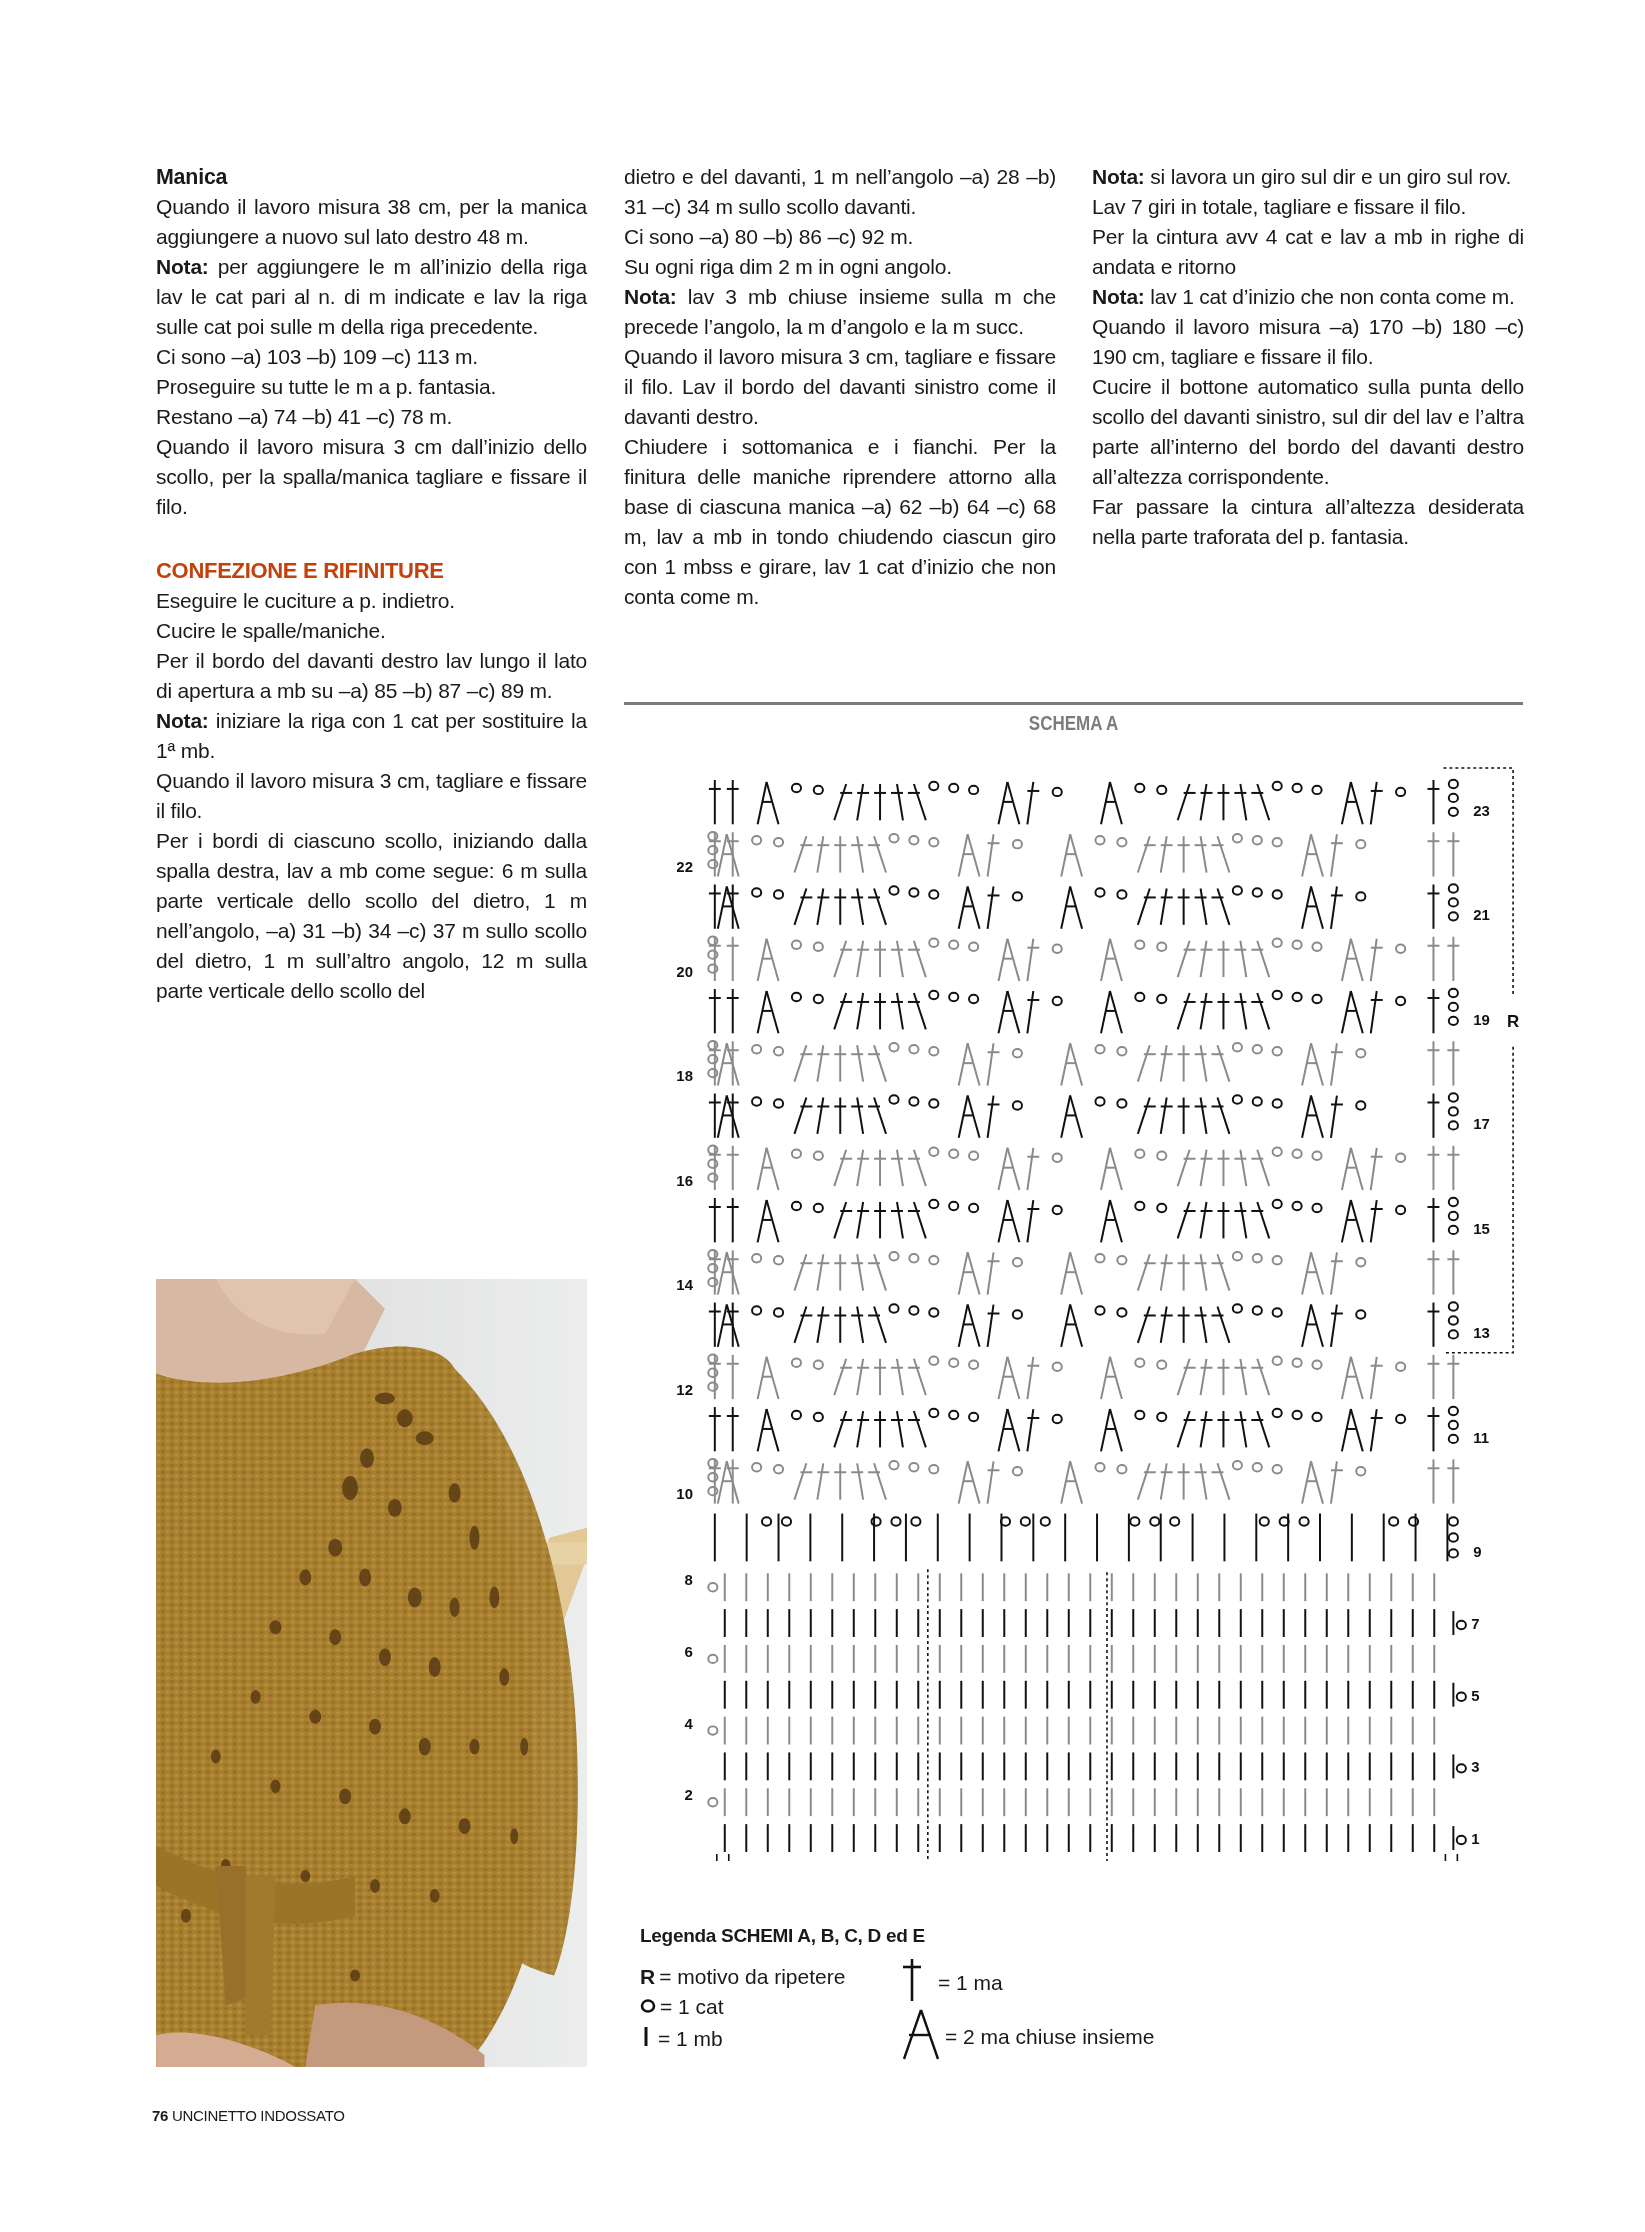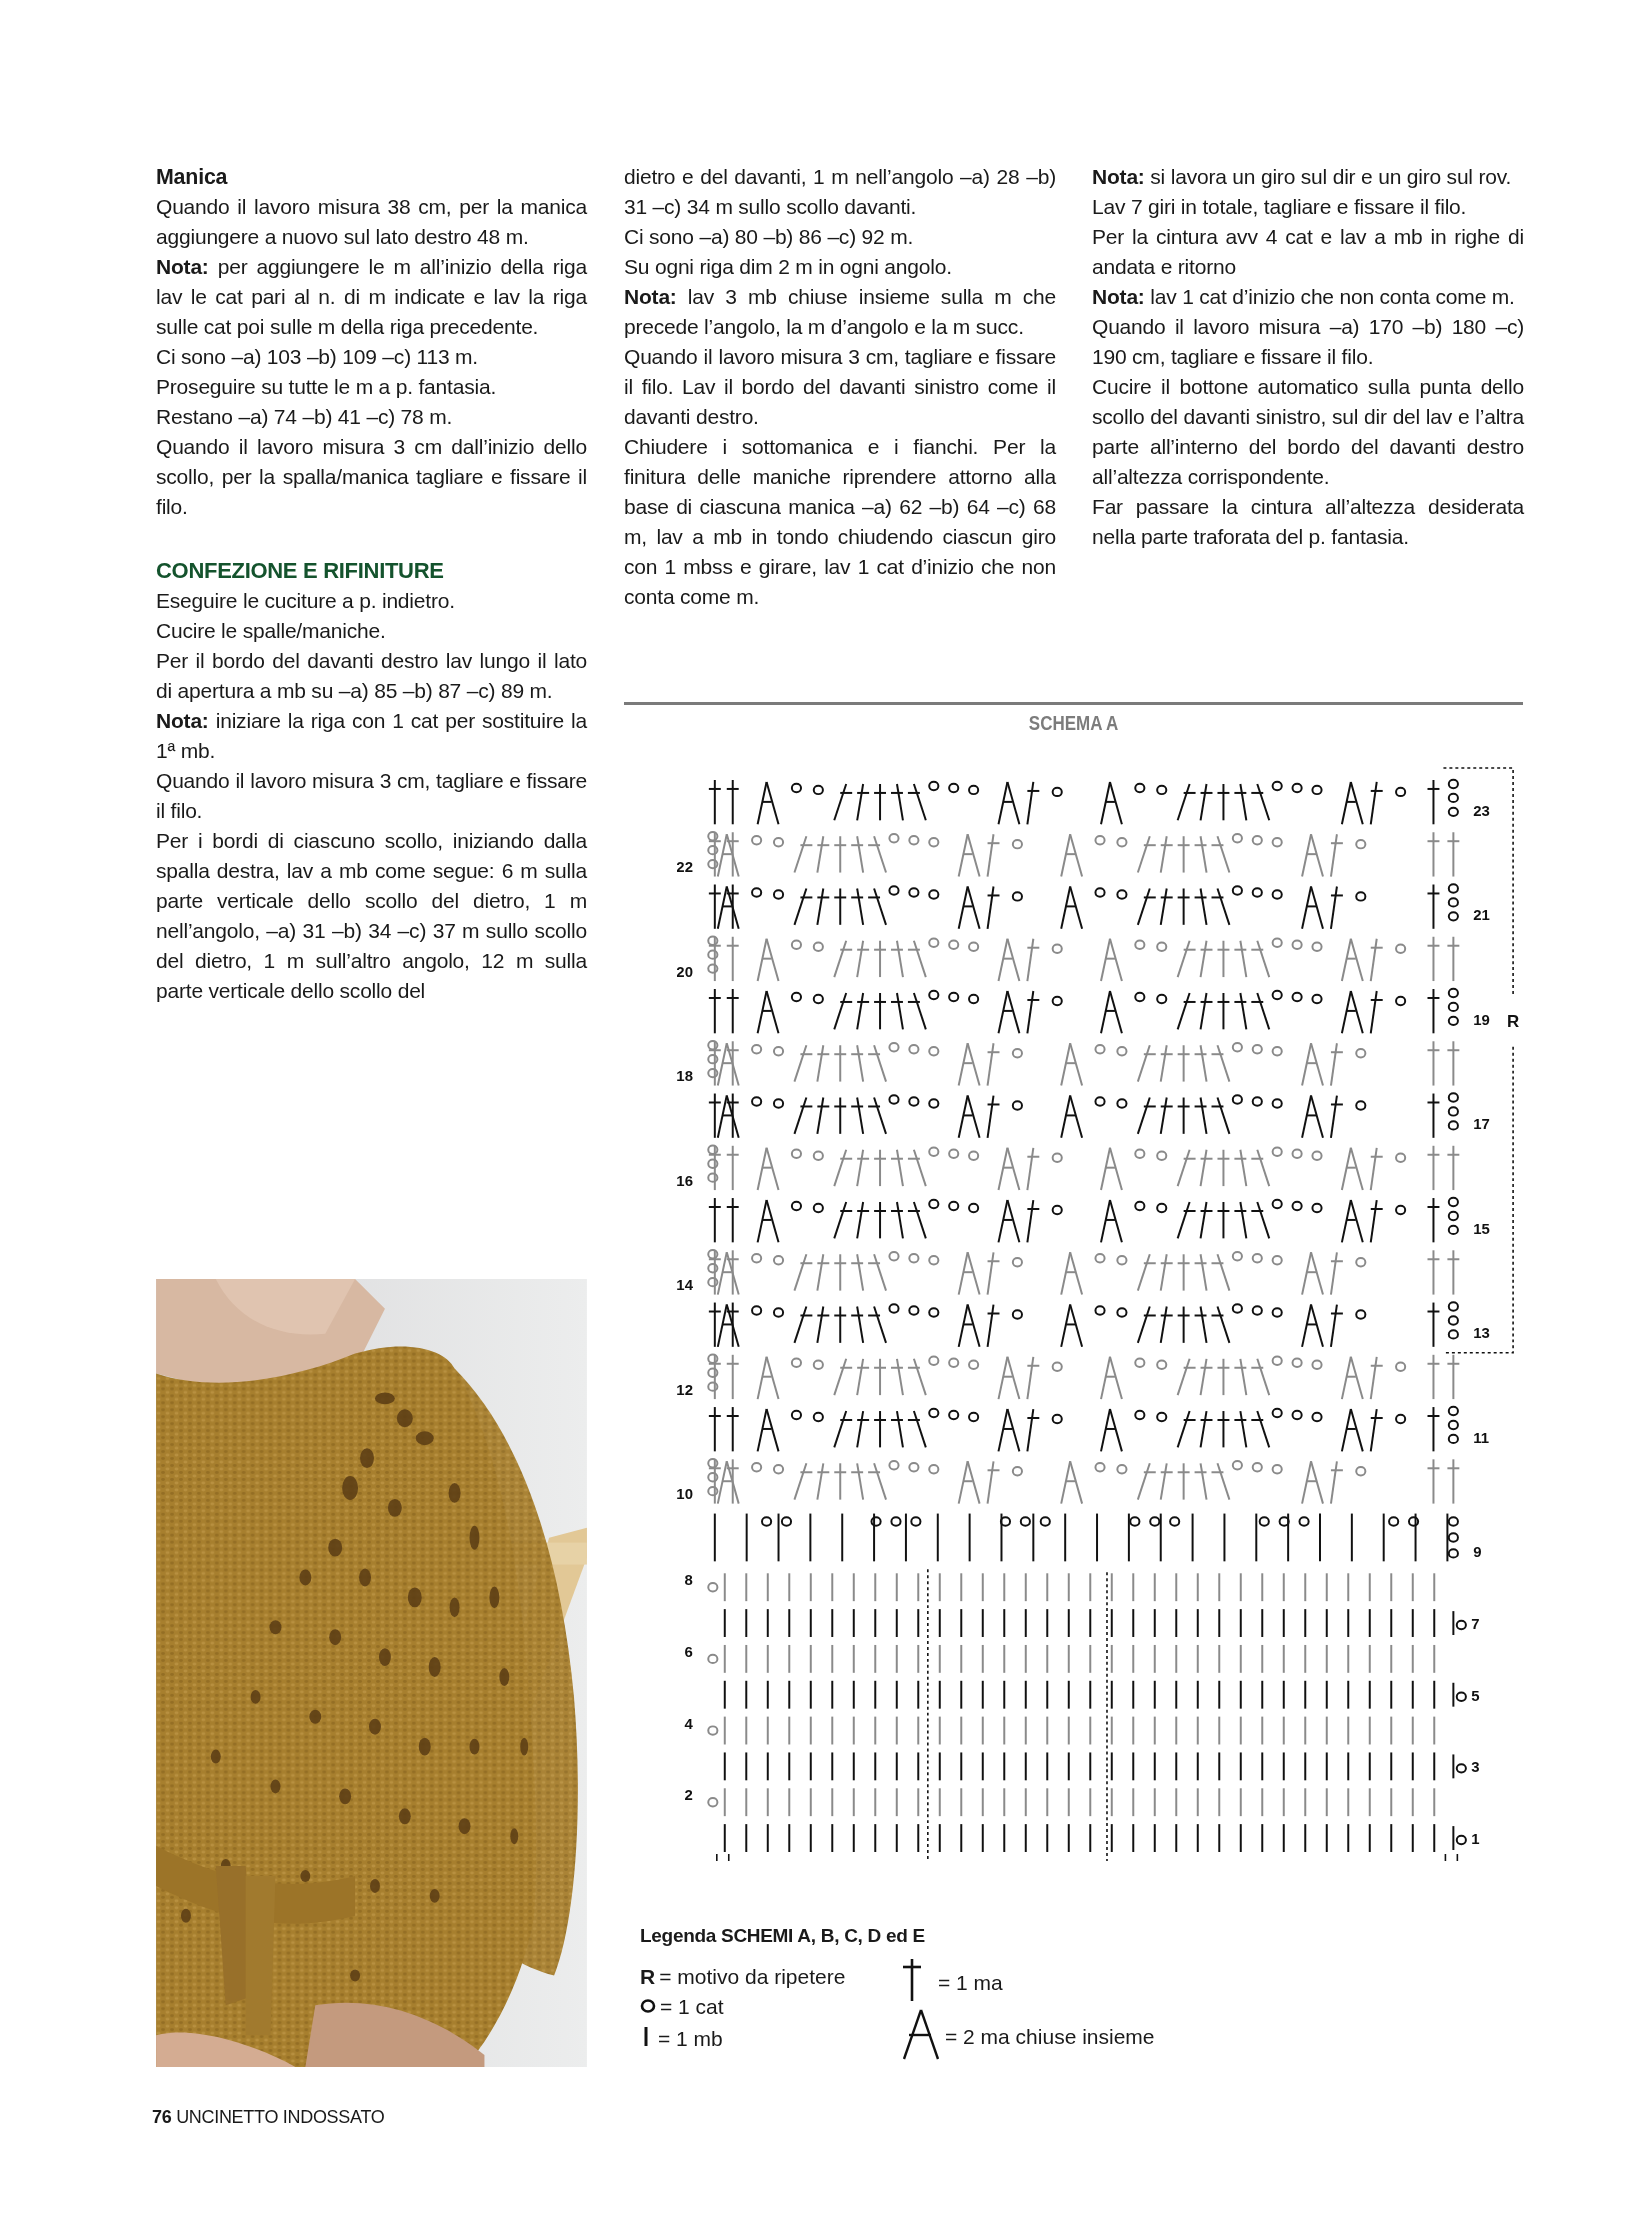--- a/index.html
+++ b/index.html
@@ -4,33 +4,33 @@
 <style>
   html, body { margin: 0; padding: 0; background: #ffffff; }
   body { width: 1646px; height: 2233px; position: relative; overflow: hidden;
          font-family: "Liberation Sans", "DejaVu Sans", sans-serif; color: #1a1a1a; }
   .col { position: absolute; font-size: 21px; line-height: 30px; letter-spacing: -0.2px; }
   .col p { margin: 0; text-align: justify; }
   .col1 { left: 156px; top: 162px; width: 431px; }
   .col2 { left: 624px; top: 162px; width: 432px; }
   .col3 { left: 1092px; top: 162px; width: 432px; }
   .sec-title { font-weight: bold; font-size: 21.4px; }
-  .sec-title-red { color: #14532d; font-size: 22px; margin-top: 34px !important; letter-spacing: -0.3px; }
+  .sec-title-red { color: #c2410c; font-size: 22px; margin-top: 34px !important; letter-spacing: -0.3px; }
   b.nota { font-weight: bold; margin-top: 12px; }
   .photo { position: absolute; left: 156px; top: 1279px; width: 431px; height: 788px; overflow: hidden; }
   .divider { position: absolute; left: 624px; top: 702px; width: 899px; height: 3px; background: #7a7a7a; }
   .schema-title { position: absolute; left: 624px; top: 712px; width: 899px; text-align: center;
                   font-size: 20px; font-weight: bold; color: #7c7c7c; letter-spacing: 0px; transform: scaleX(0.85); }
   .chart { position: absolute; left: 677px; top: 766px; width: 856px; height: 1095px; }
   .legend { position: absolute; left: 640px; top: 1925px; width: 597px; }
   .legend-title { font-size: 19px; font-weight: bold; margin: 0 0 18px 0; letter-spacing: -0.3px; }
   .legend-grid { position: relative; height: 119px; font-size: 21px; }
   .lg { position: absolute; display: flex; align-items: center; white-space: nowrap; }
   .lg .sym { display: inline-block; font-weight: bold; margin-right: 4px; }
-  .footer { position: absolute; left: 152px; top: 2107px; font-size: 18px; letter-spacing: -0.3px; }
+  .footer { position: absolute; left: 152px; top: 2107px; font-size: 15px; letter-spacing: -0.3px; }
   .footer .pg { font-weight: bold; }
 </style>
 </head>
 <body>
 
 <div class="col col1">
   <p class="sec-title">Manica</p>
   <div>
       <p><span>Quando il lavoro misura 38 cm, per la manica aggiungere a nuovo sul lato destro 48 m.</span></p>
       <p><b class="nota">Nota:</b><span> per aggiungere le m all’inizio della riga lav le cat pari al n. di m indicate e lav la riga sulle cat poi sulle m della riga precedente.</span></p>

